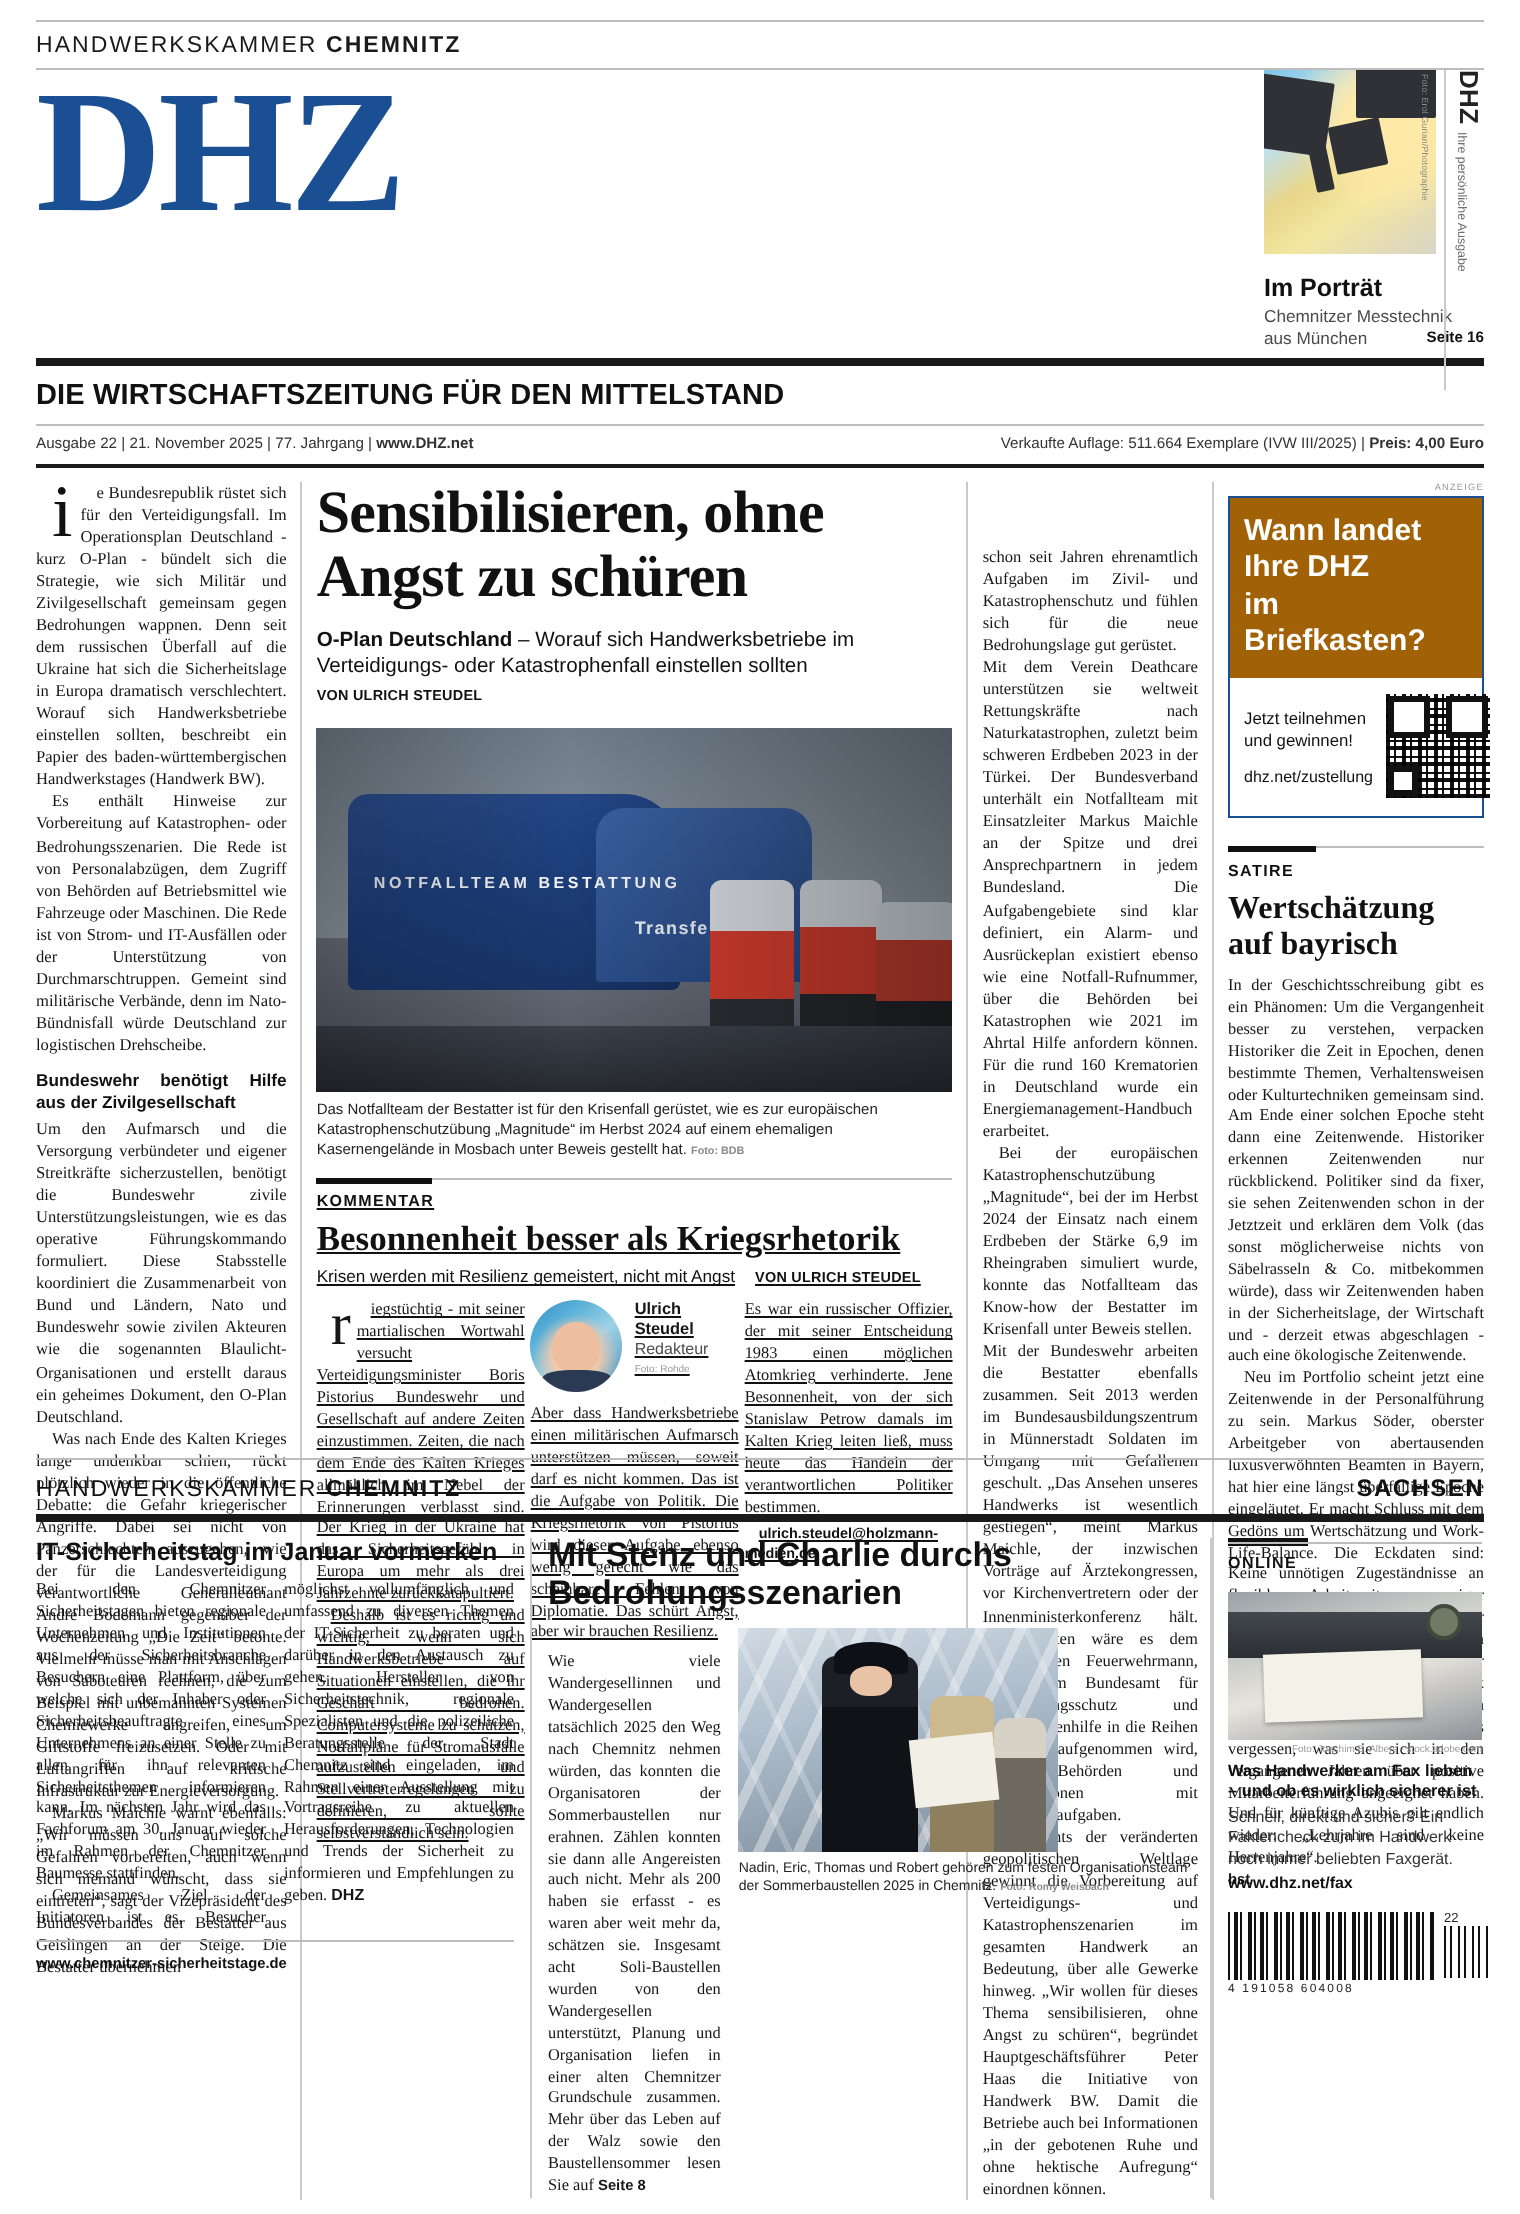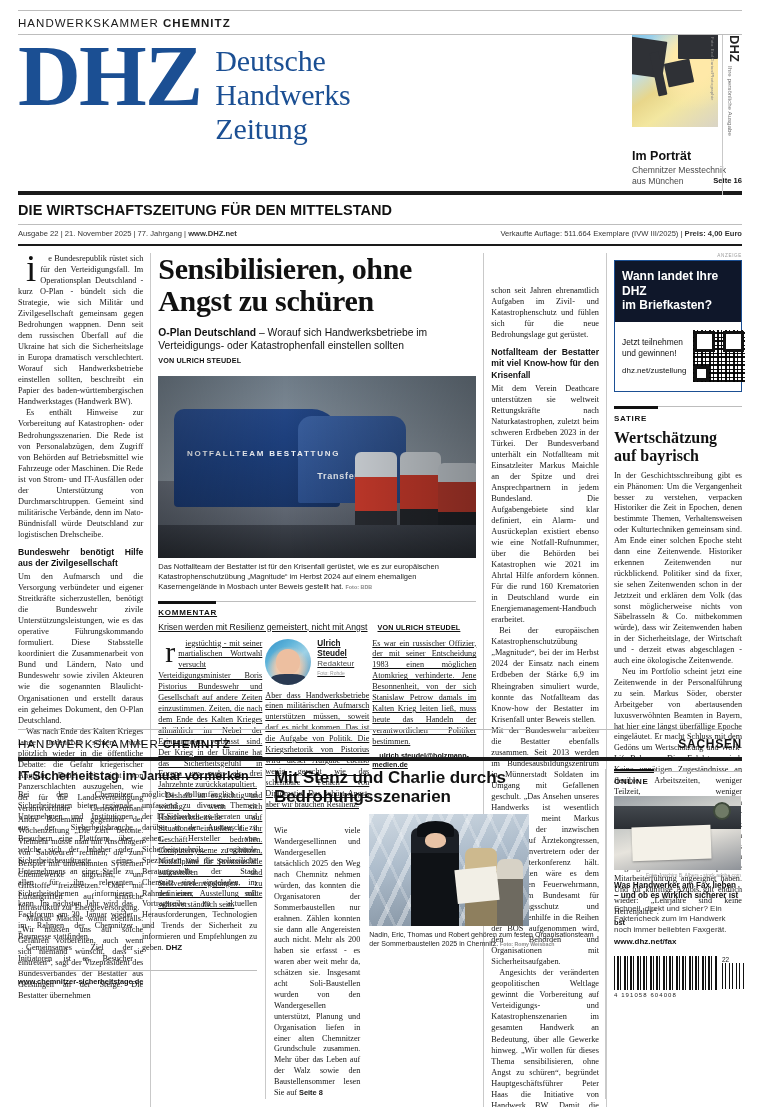--- a/index.html
+++ b/index.html
@@ -62,21 +62,21 @@
   .pp-tool2 { left: 26%; top: 18%; width: 10%; height: 48%; background:#cfd4d8; transform: rotate(-12deg);}
   .pp-hand  { left: -6%; top: 4%; width: 44%; height: 40%; background:#f0cdb4; border-radius: 40% 50% 30% 20%; transform: rotate(8deg);}
   .pp-hand2 { left: 54%; top: -8%; width: 46%; height: 34%; background:#f2d3bb; border-radius: 40% 40% 50% 30%;}
   .credit-vert {
     position: absolute; left: 88px; top: 2px;
     writing-mode: vertical-rl;
     font-family: "Liberation Sans", sans-serif;
     font-size: 4.4px; color: #8c8c8c; letter-spacing: .02em;
     height: 90px;
   }
-  .mh-right .portrait-cap { padding-top: 22px; }
+  .mh-right .portrait-cap { padding-top: 10px; }
   .portrait-kicker {
     font-family: "Liberation Sans", sans-serif;
     font-weight: 700; font-size: 12.5px; color: #111; padding-bottom: 2px;
   }
   .portrait-sub {
     font-family: "Liberation Sans", sans-serif;
     font-size: 8.6px; color: #4a4a4a; line-height: 1.28;
   }
   .portrait-seite {
     font-family: "Liberation Sans", sans-serif;
@@ -251,23 +251,23 @@
     float:left; font-family:"Liberation Serif",serif; font-size:30px;
     line-height:.8; padding:1px 3px 0 0;
   }
 
   
   .anz-label { font-family:"Liberation Sans",sans-serif; font-size:4.6px; color:#9a9a9a; text-align:right; letter-spacing:.14em; }
   .ad {
     border: 1px solid #1b4f93; margin-top: 2px;
   }
   .ad-head {
-    background: #0f172a; color: #fff;
+    background: #a16207; color: #fff;
     font-family: "Liberation Sans", sans-serif; font-weight: 700;
-    font-size: 12px; line-height: 1.22; padding: 8px 15px 9px 7px;
+    font-size: 15px; line-height: 1.22; padding: 8px 15px 9px 7px;
   }
   .ad-body { display:flex; padding: 8px 7px 9px 7px; gap:6px; align-items:center; }
   .ad-txt { font-family:"Liberation Sans",sans-serif; font-size:8.4px; line-height:1.35; color:#111; }
   .ad-url { font-family:"Liberation Sans",sans-serif; font-size:8px; padding-top:7px; }
   .qr {
     width: 52px; height: 52px; flex: 0 0 auto;
     background-color:#fff;
     background-image:
       repeating-linear-gradient(90deg,#111 0 2px, #fff 2px 4px, #111 4px 5px, #fff 5px 8px),
       repeating-linear-gradient(0deg,#111 0 2px, #fff 2px 4px, #111 4px 5px, #fff 5px 8px);
@@ -381,25 +381,20 @@
     <div class="rule-thin"></div>
     <div class="kammerline">
       <span>HANDWERKSKAMMER </span><b>CHEMNITZ</b>
     </div>
     <div class="rule-thin"></div>
   </div>
 
   <div class="masthead">
     <div class="mh-left">
       <div class="dhz-logo">DHZ</div>
-      <div class="dhz-words">
-        <div>Deutsche</div>
-        <div>Handwerks</div>
-        <div>Zeitung</div>
-      </div>
     </div>
     <div class="mh-right">
       <div class="portrait-photo">
         <i class="pp-hand"></i>
         <i class="pp-hand2"></i>
         <i class="pp-tool2"></i>
         <i class="pp-tool1"></i>
       </div>
       <div class="credit-vert">Foto: Erol Gurian/Photographie</div>
       <div class="portrait-cap">
@@ -465,20 +460,21 @@
       </div>
       <div class="photocap">
         <span>Das Notfallteam der Bestatter ist für den Krisenfall gerüstet, wie es zur europäischen Katastrophenschutzübung „Magnitude“ im Herbst 2024 auf einem ehemaligen Kasernengelände in Mosbach unter Beweis gestellt hat.</span>
         <span class="cred">Foto: BDB</span>
       </div>
 
       <div class="kom-wrap">
         <div class="rule-thin"></div>
         <div style="width:58px;border-top:3px solid #111;margin-top:-1px"></div>
         <div class="kom-kicker">KOMMENTAR</div>
+        <div class="kom-head">Besonnenheit besser als Kriegsrhetorik</div>
         <div class="kom-deck">
           <span>Krisen werden mit Resilienz gemeistert, nicht mit Angst</span>
           <span class="byline">VON ULRICH STEUDEL</span>
         </div>
         <div class="kom-cols">
           <div class="kom-c body-text kom-body">
             <p class="dropcap-k">riegstüchtig - mit seiner martialischen Wortwahl versucht Verteidigungsminister Boris Pistorius Bundeswehr und Gesellschaft auf andere Zeiten einzustimmen. Zeiten, die nach dem Ende des Kalten Krieges allmählich im Nebel der Erinnerungen verblasst sind. Der Krieg in der Ukraine hat das Sicherheitsgefühl in Europa um mehr als drei Jahrzehnte zurückkatapultiert.</p>
             <p>Deshalb ist es richtig und wichtig, wenn sich Handwerksbetriebe auf Situationen einstellen, die ihr Geschäft bedrohen. Computersysteme zu schützen, Notfallpläne für Stromausfälle aufzustellen und Stellvertreterregelungen zu definieren, sollte selbstverständlich sein.</p>
           </div>
           <div class="kom-c mid body-text kom-body">
@@ -501,21 +497,20 @@
 
             <p class="noind">Es war ein russischer Offizier, der mit seiner Entscheidung 1983 einen möglichen Atomkrieg verhinderte. Jene Besonnenheit, von der sich Stanislaw Petrow damals im Kalten Krieg leiten ließ, muss heute das Handeln der verantwortlichen Politiker bestimmen.</p>
             <p class="kom-mail">ulrich.steudel@holzmann-medien.de</p>
           </div>
         </div>
       </div>
     </div>
 
     <div class="col c3 vrule body-text">
       <p class="noind" style="padding-top:32px">schon seit Jahren ehrenamtlich Aufgaben im Zivil- und Katastrophenschutz und fühlen sich für die neue Bedrohungslage gut gerüstet.</p>
-      <div class="subhead">Notfallteam der Bestatter mit viel Know-how für den Krisenfall</div>
       <p class="noind">Mit dem Verein Deathcare unterstützen sie weltweit Rettungskräfte nach Naturkatastrophen, zuletzt beim schweren Erdbeben 2023 in der Türkei. Der Bundesverband unterhält ein Notfallteam mit Einsatzleiter Markus Maichle an der Spitze und drei Ansprechpartnern in jedem Bundesland. Die Aufgabengebiete sind klar definiert, ein Alarm- und Ausrückeplan existiert ebenso wie eine Notfall-Rufnummer, über die Behörden bei Katastrophen wie 2021 im Ahrtal Hilfe anfordern können. Für die rund 160 Krematorien in Deutschland wurde ein Energiemanagement-Handbuch erarbeitet.</p>
       <p>Bei der europäischen Katastrophenschutzübung „Magnitude“, bei der im Herbst 2024 der Einsatz nach einem Erdbeben der Stärke 6,9 im Rheingraben simuliert wurde, konnte das Notfallteam das Know-how der Bestatter im Krisenfall unter Beweis stellen.</p>
       <p class="noind">Mit der Bundeswehr arbeiten die Bestatter ebenfalls zusammen. Seit 2013 werden im Bundesausbildungszentrum in Münnerstadt Soldaten im Umgang mit Gefallenen geschult. „Das Ansehen unseres Handwerks ist wesentlich gestiegen“, meint Markus Maichle, der inzwischen Vorträge auf Ärztekongressen, vor Kirchenvertretern oder der Innenministerkonferenz hält. Am liebsten wäre es dem passionierten Feuerwehrmann, wenn vom Bundesamt für Bevölkerungsschutz und Katastrophenhilfe in die Reihen der BOS aufgenommen wird, den Behörden und Organisationen mit Sicherheitsaufgaben.</p>
       <p>Angesichts der veränderten geopolitischen Weltlage gewinnt die Vorbereitung auf Verteidigungs- und Katastrophenszenarien im gesamten Handwerk an Bedeutung, über alle Gewerke hinweg. „Wir wollen für dieses Thema sensibilisieren, ohne Angst zu schüren“, begründet Hauptgeschäftsführer Peter Haas die Initiative von Handwerk BW. Damit die Betriebe auch bei Informationen „in der gebotenen Ruhe und ohne hektische Aufregung“ einordnen können.</p>
     </div>
 
     <div class="col c4 vrule">
       <div class="anz-label">ANZEIGE</div>
       <div class="ad">
         <div class="ad-head">

